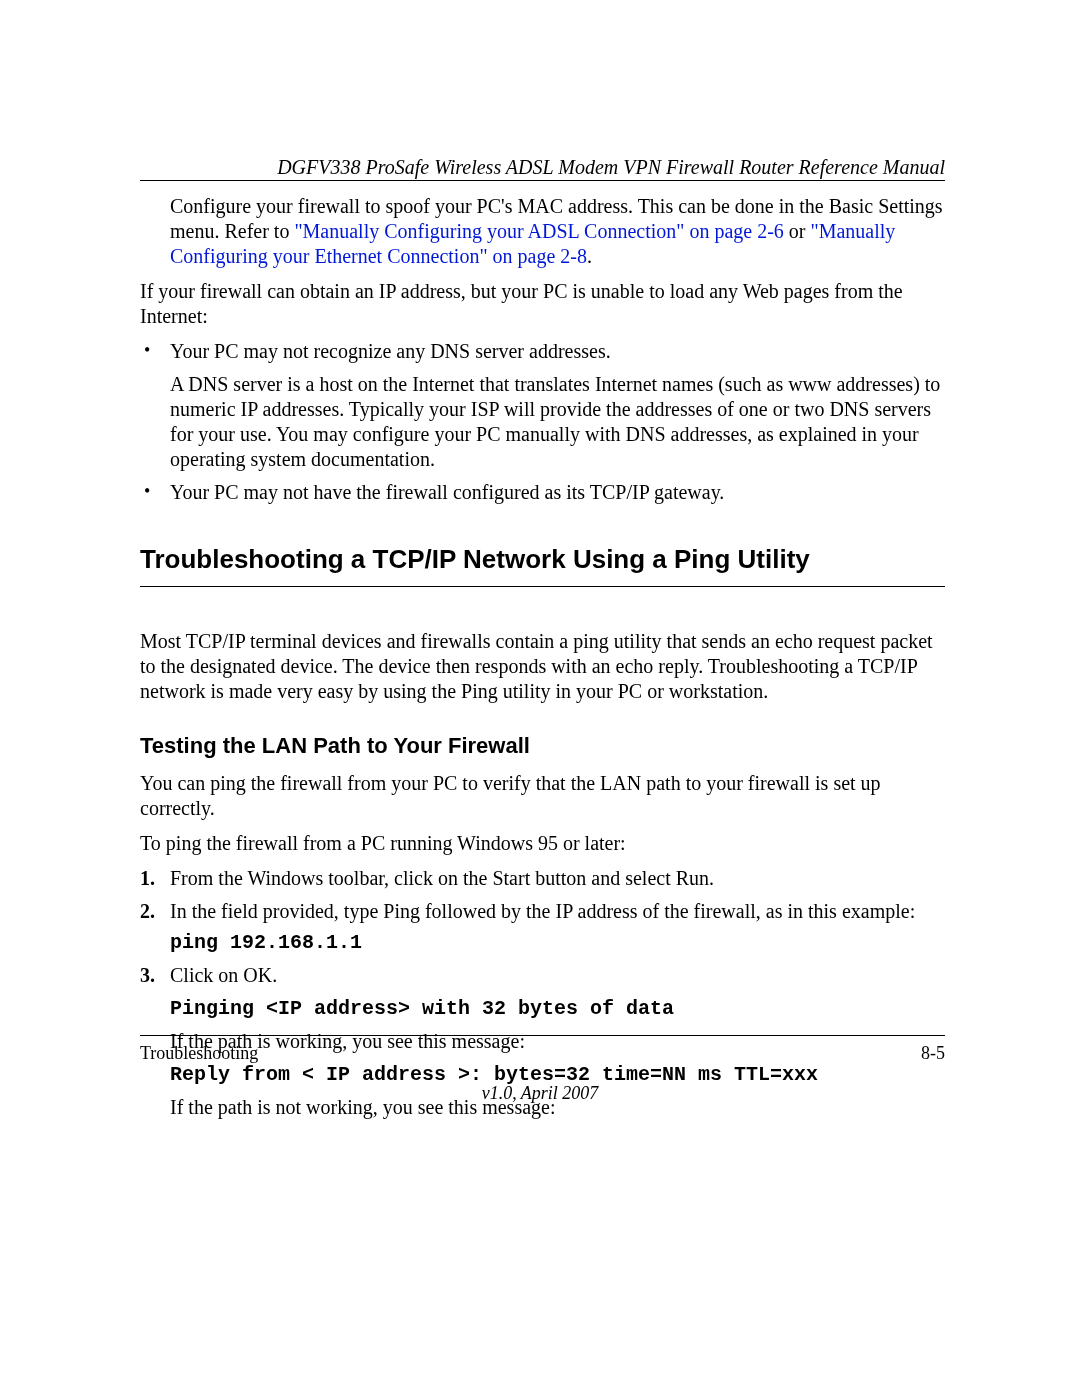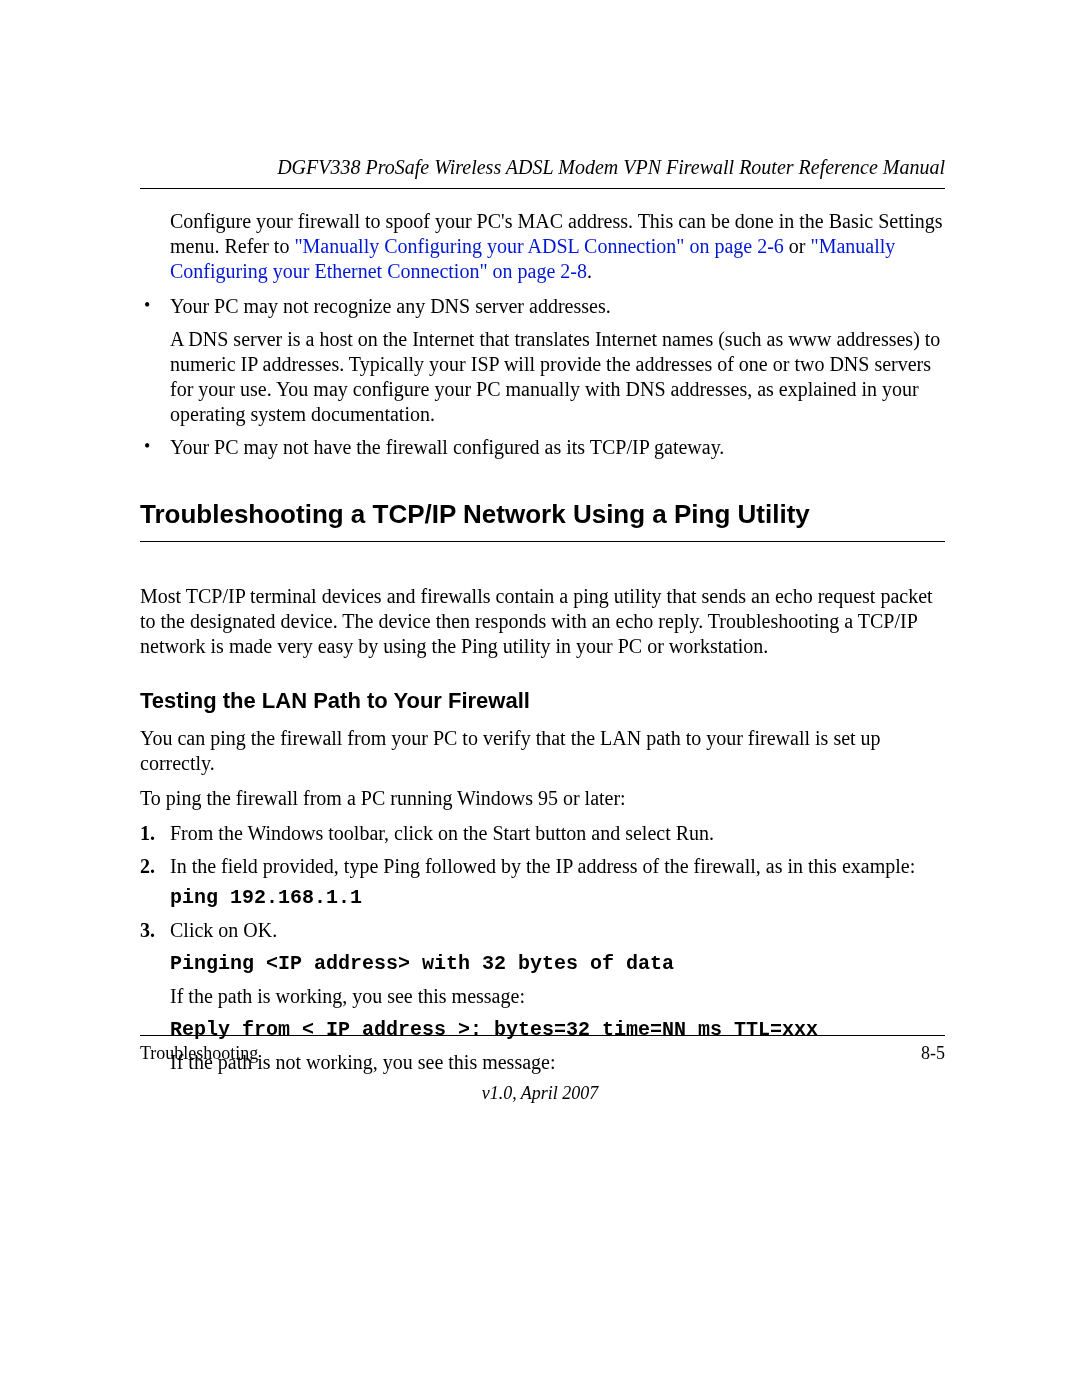--- a/index.html
+++ b/index.html
@@ -14,23 +14,22 @@
     height: 1397px;
     position: relative;
     box-sizing: border-box;
     padding: 155px 135px 0 140px;
     font-size: 20px;
     line-height: 1.25;
   }
   .running-header {
     font-style: italic;
     text-align: right;
-    padding-bottom: 8px;
     border-bottom: 1.5px solid #000;
-    margin-bottom: 20px;
+    margin-bottom: 13px;
   }
   .intro-block {
     margin-left: 30px;
     margin-bottom: 10px;
   }
   a.xref {
     color: #0018d6;
     text-decoration: none;
   }
   .para {
@@ -133,20 +132,21 @@
 <body>
 
 <div class="page">
 
   <div class="running-header">DGFV338 ProSafe Wireless ADSL Modem VPN Firewall Router Reference Manual</div>
 
   <div class="intro-block">
     <span>Configure your firewall to spoof your PC's MAC address. This can be done in the Basic Settings menu. Refer to </span><a href="#" class="xref">"Manually Configuring your ADSL Connection" on page 2-6</a><span> or </span><a href="#" class="xref">"Manually Configuring your Ethernet Connection" on page 2-8</a><span>.</span>
   </div>
 
+  <p class="para">If your firewall can obtain an IP address, but your PC is unable to load any Web pages from the Internet:</p>
 
   <ul class="bullets">
     <li>
       <div>Your PC may not recognize any DNS server addresses.</div>
       <div class="sub-para">A DNS server is a host on the Internet that translates Internet names (such as www addresses) to numeric IP addresses. Typically your ISP will provide the addresses of one or two DNS servers for your use. You may configure your PC manually with DNS addresses, as explained in your operating system documentation.</div>
     </li>
     <li>
       <div>Your PC may not have the firewall configured as its TCP/IP gateway.</div>
     </li>
   </ul>

